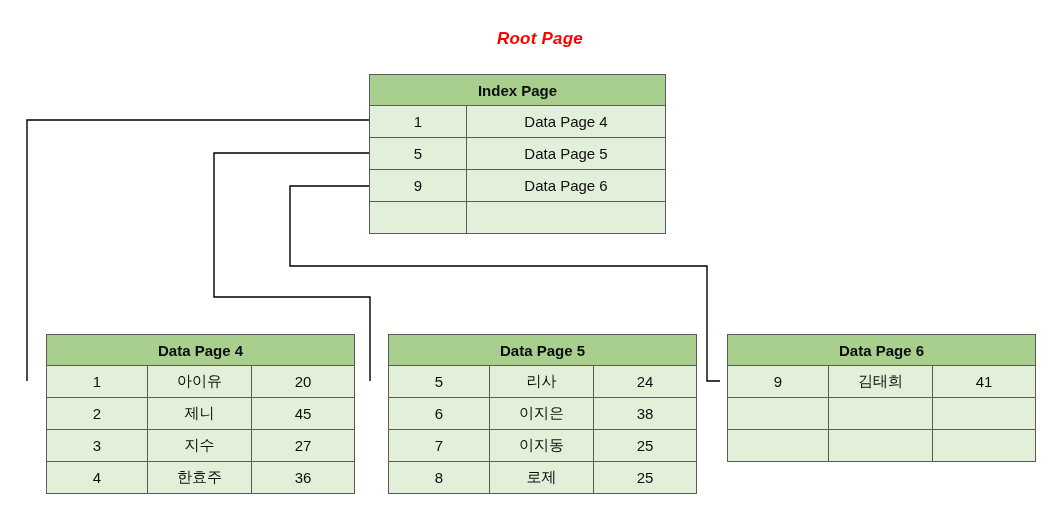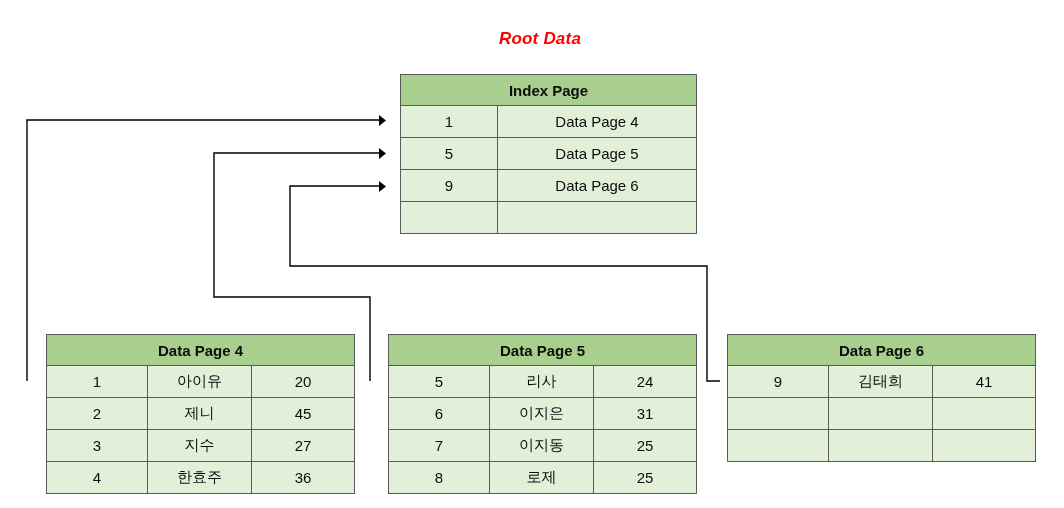--- a/index.html
+++ b/index.html
@@ -77,21 +77,21 @@
   }
   .page-table th.page-head {
     background: #A9CF8F;
     font-weight: bold;
     font-size: 15px;
     height: 30px;
   }
   .page-table td.empty-cell { background: #E2EFD9; }
 
   
-  #index-page          { left: 400px; top: 74px;  width: 296px; }
+  #index-page          { left: 369px; top: 74px;  width: 296px; }
   #index-page col.c-key { width: 97px; }
   #index-page col.c-ptr { width: 199px; }
 
   
   .data-page           { width: 308px; top: 334px; }
   .data-page col.c-id   { width: 101px; }
   .data-page col.c-name { width: 104px; }
   .data-page col.c-age  { width: 103px; }
   #data-page-4 { left: 46px;  }
   #data-page-5 { left: 388px; }
@@ -113,21 +113,21 @@
       <path d="M 370 381 L 370 297 L 214 297 L 214 153 L 379 153"></path>
       <polygon points="379,148 386,153.5 379,159"></polygon>
     </g>
 
     <g>
       <path d="M 720 381 L 707 381 L 707 266 L 290 266 L 290 186 L 379 186"></path>
       <polygon points="379,181 386,186.5 379,192"></polygon>
     </g>
   </svg>
 
-  <div class="caption" id="cap-root">Root Data</div>
+  <div class="caption" id="cap-root">Root Page</div>
 
 
   <table class="page-table" id="index-page">
     <colgroup>
       <col class="c-key">
         <col class="c-ptr">
     </colgroup>
     <thead>
       <tr>
         <th class="page-head" colspan="2">Index Page</th>
@@ -201,21 +201,21 @@
     </thead>
     <tbody>
       <tr>
         <td>5</td>
         <td>리사</td>
         <td>24</td>
       </tr>
       <tr>
         <td>6</td>
         <td>이지은</td>
-        <td>31</td>
+        <td>38</td>
       </tr>
       <tr>
         <td>7</td>
         <td>이지동</td>
         <td>25</td>
       </tr>
       <tr>
         <td>8</td>
         <td>로제</td>
         <td>25</td>

